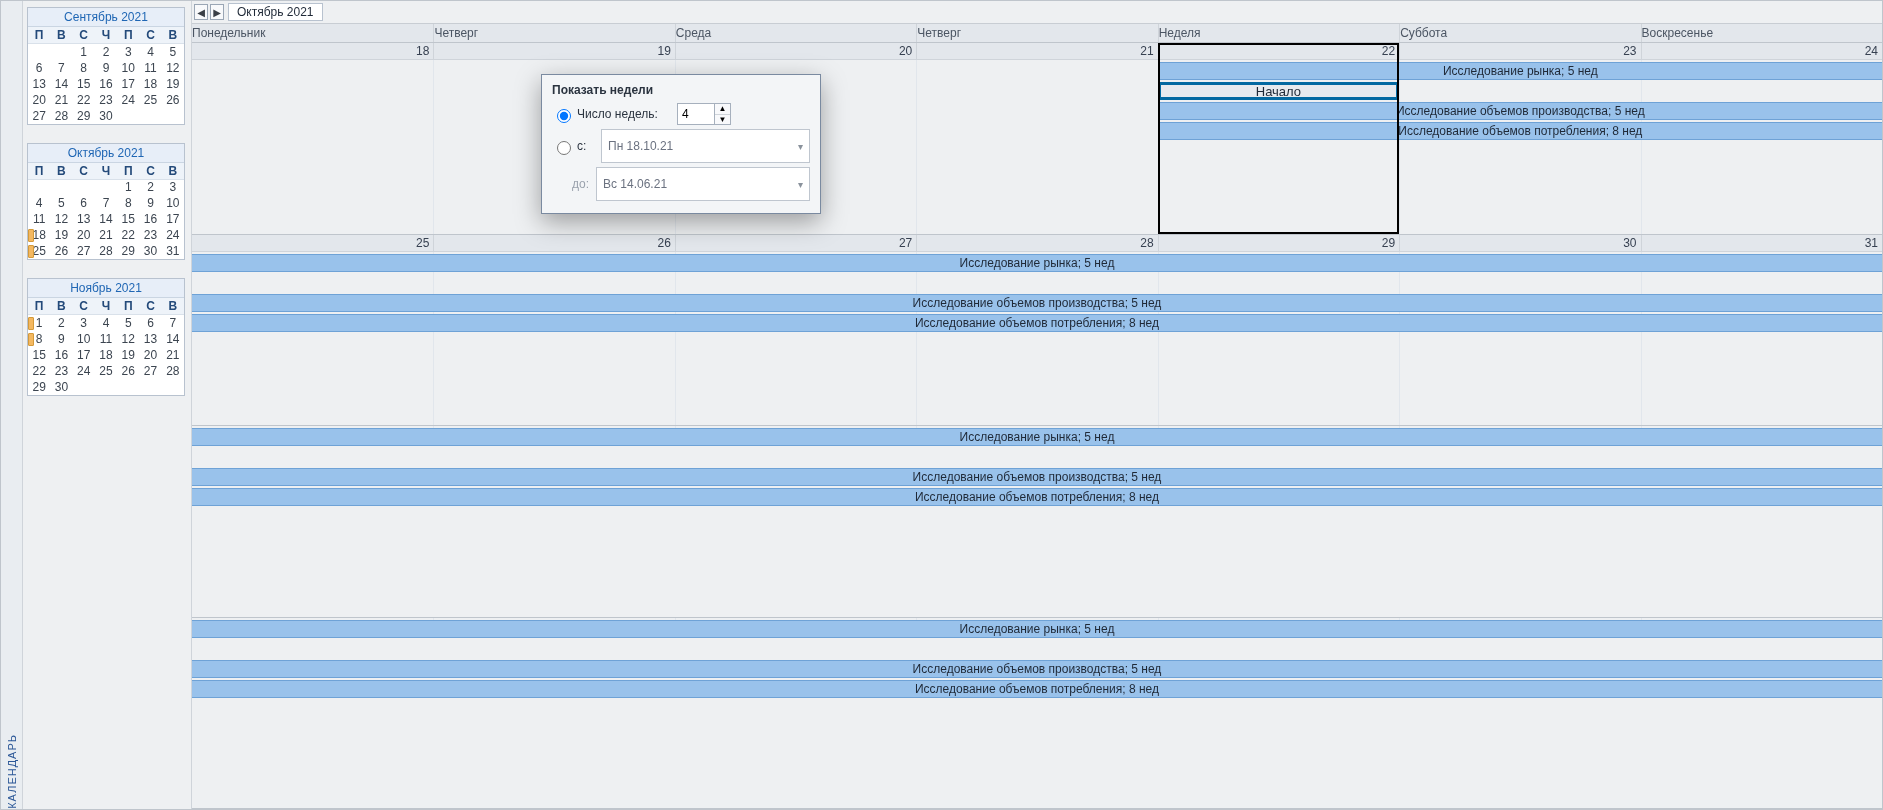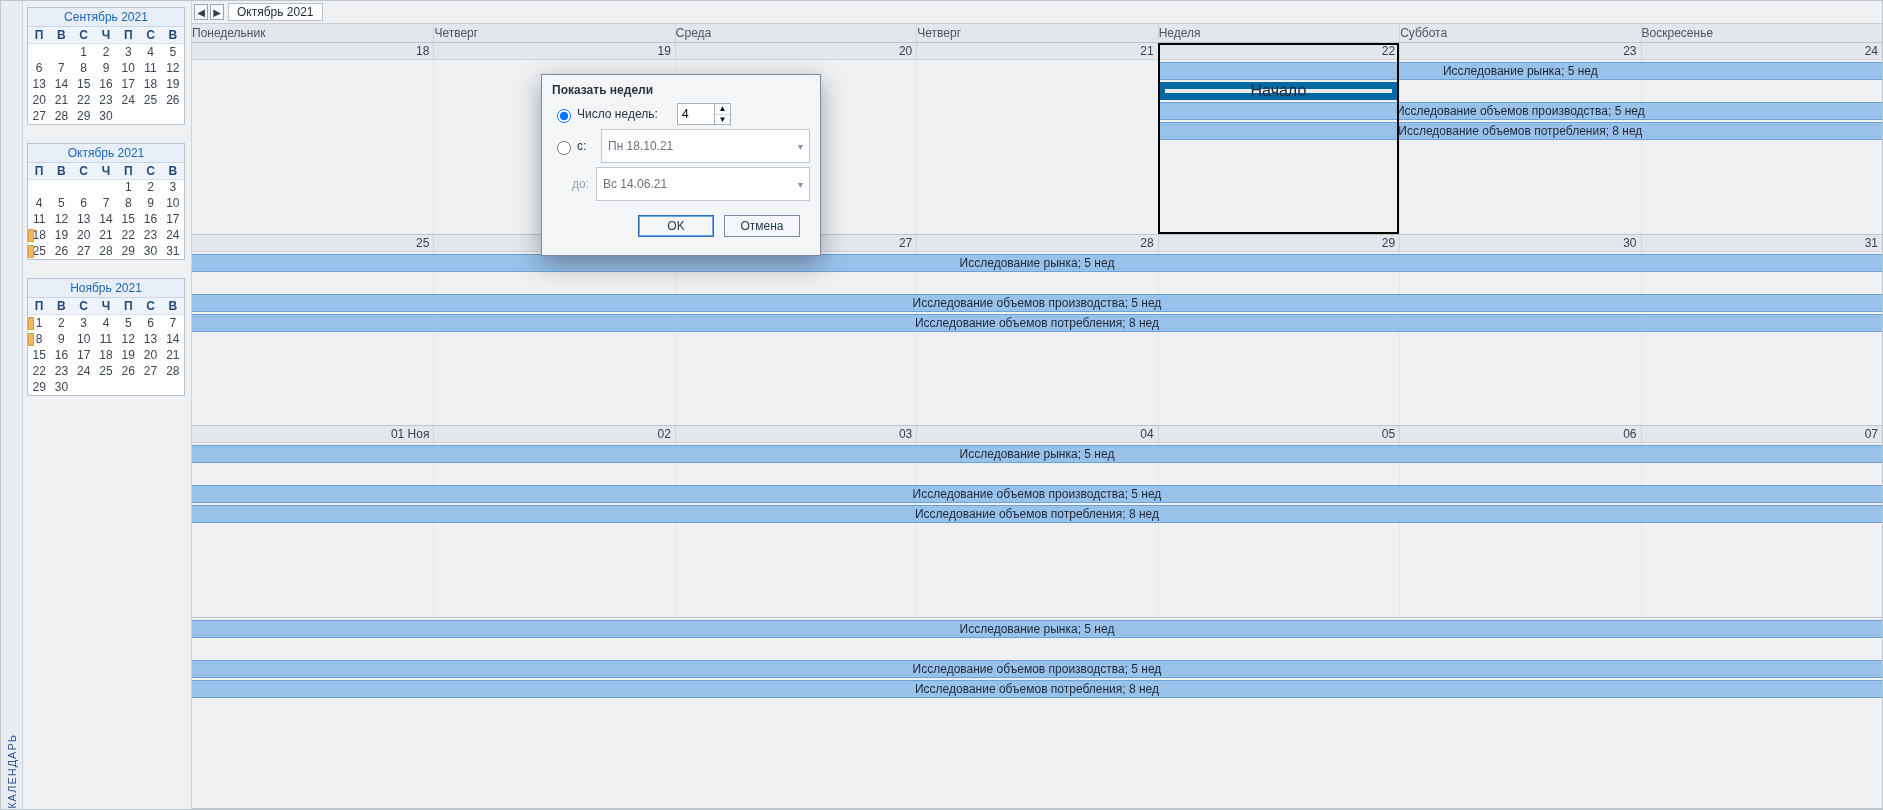--- a/index.html
+++ b/index.html
@@ -27,21 +27,21 @@
 .weeks{flex:1;display:flex;flex-direction:column}
 .week{flex:1;display:grid;grid-template-columns:repeat(5,1fr) 1fr 1fr;grid-template-rows:17px 1fr;border-bottom:1px solid #bfc5cc;position:relative}
 .datebar{grid-column:1 / 8;display:grid;grid-template-columns:repeat(5,1fr) 1fr 1fr;background:#e3e7ec;border-bottom:1px solid #cfd4da}
 .datecell{border-left:1px solid #cfd4da;display:flex;justify-content:flex-end;align-items:center;padding:0 4px;font-size:12px;color:#374151;position:relative}
 .datecell:first-child{border-left:none}
 .body{grid-column:1 / 8;position:relative}
 .colline{position:absolute;top:0;bottom:0;width:1px;background:#e1e6ec}
 .eventbar{position:absolute;height:18px;background:#99c2eb;border:1px solid #6ea2d6;border-radius:2px;display:flex;align-items:center;justify-content:center;font-size:12px;color:#1f2937}
 .eventbar.open-right{border-right:none;border-top-right-radius:0;border-bottom-right-radius:0}
 .eventbar.open-left{border-left:none;border-top-left-radius:0;border-bottom-left-radius:0}
-.milestone{position:absolute;height:18px;background:#e7eaee;border:7px solid #0369a1;display:flex;align-items:center;justify-content:center;font-size:16px;color:#1f2937}
+.milestone{position:absolute;height:18px;background:#e7eaee;border:3px solid #0369a1;display:flex;align-items:center;justify-content:center;font-size:13px;color:#1f2937}
 .today-outline{position:absolute;border:2px solid #000;pointer-events:none}
 .overlay{position:absolute;left:0;top:0;width:100%;height:100%}
 .dlg{position:absolute;left:540px;top:73px;width:280px;background:#fff;border:1px solid #7a8aa0;box-shadow:0 8px 24px rgba(0,0,0,.35)}
 .dlg-title{display:flex;align-items:center;justify-content:space-between;padding:4px 8px;border-bottom:1px solid #d0d5db;font-size:13px;color:#1f2937}
 .dlg-close{width:18px;height:18px;display:flex;align-items:center;justify-content:center;border:1px solid transparent;font-size:16px;color:#3b3f46;cursor:default}
 .dlg-body{background:#f3f5f7;padding:8px 10px}
 .dlg-grp{margin-bottom:6px;color:#2b3440;font-weight:700}
 .dlg-row{display:flex;align-items:center;margin:4px 0}
 .dlg-radio{width:14px;height:14px;margin-right:6px}
 .dlg-label{width:100px;color:#2b3440}
@@ -311,29 +311,20 @@
             <div class="colline" style="left: 42.8571%;"></div>
             <div class="colline" style="left: 57.1429%;"></div>
             <div class="colline" style="left: 71.4286%;"></div>
             <div class="colline" style="left: 85.7143%;"></div>
             <div class="eventbar open-right open-left" style="top: 2px; left: 0%; width: 100%;">Исследование рынка; 5 нед</div>
             <div class="eventbar open-right open-left" style="top: 42px; left: 0%; width: 100%;">Исследование объемов производства; 5 нед</div>
             <div class="eventbar open-right open-left" style="top: 62px; left: 0%; width: 100%;">Исследование объемов потребления; 8 нед</div>
           </div>
         </div>
         <div class="week">
-          <div class="datebar">
-            <div class="datecell">01 Ноя</div>
-            <div class="datecell">02</div>
-            <div class="datecell">03</div>
-            <div class="datecell">04</div>
-            <div class="datecell">05</div>
-            <div class="datecell">06</div>
-            <div class="datecell">07</div>
-          </div>
           <div class="body">
             <div class="colline" style="left: 14.2857%;"></div>
             <div class="colline" style="left: 28.5714%;"></div>
             <div class="colline" style="left: 42.8571%;"></div>
             <div class="colline" style="left: 57.1429%;"></div>
             <div class="colline" style="left: 71.4286%;"></div>
             <div class="colline" style="left: 85.7143%;"></div>
             <div class="eventbar open-right open-left" style="top: 2px; left: 0%; width: 100%;">Исследование рынка; 5 нед</div>
             <div class="eventbar open-right open-left" style="top: 42px; left: 0%; width: 100%;">Исследование объемов производства; 5 нед</div>
             <div class="eventbar open-right open-left" style="top: 62px; left: 0%; width: 100%;">Исследование объемов потребления; 8 нед</div>
@@ -379,20 +370,16 @@
           </div>
         </div>
         <div class="dlg-row">
           <span style="width:20px"></span>
           <span class="dlg-label" style="width:24px;color:#9aa2ad">до:</span>
           <div class="dlg-date">
             <span>Вс 14.06.21</span>
             <span class="chev">▾</span>
           </div>
         </div>
-        <div class="dlg-footer">
-          <div class="dlg-btn primary">OK</div>
-          <div class="dlg-btn">Отмена</div>
-        </div>
       </div>
     </div>
   </div>
 </div>
 
 </body></html>

